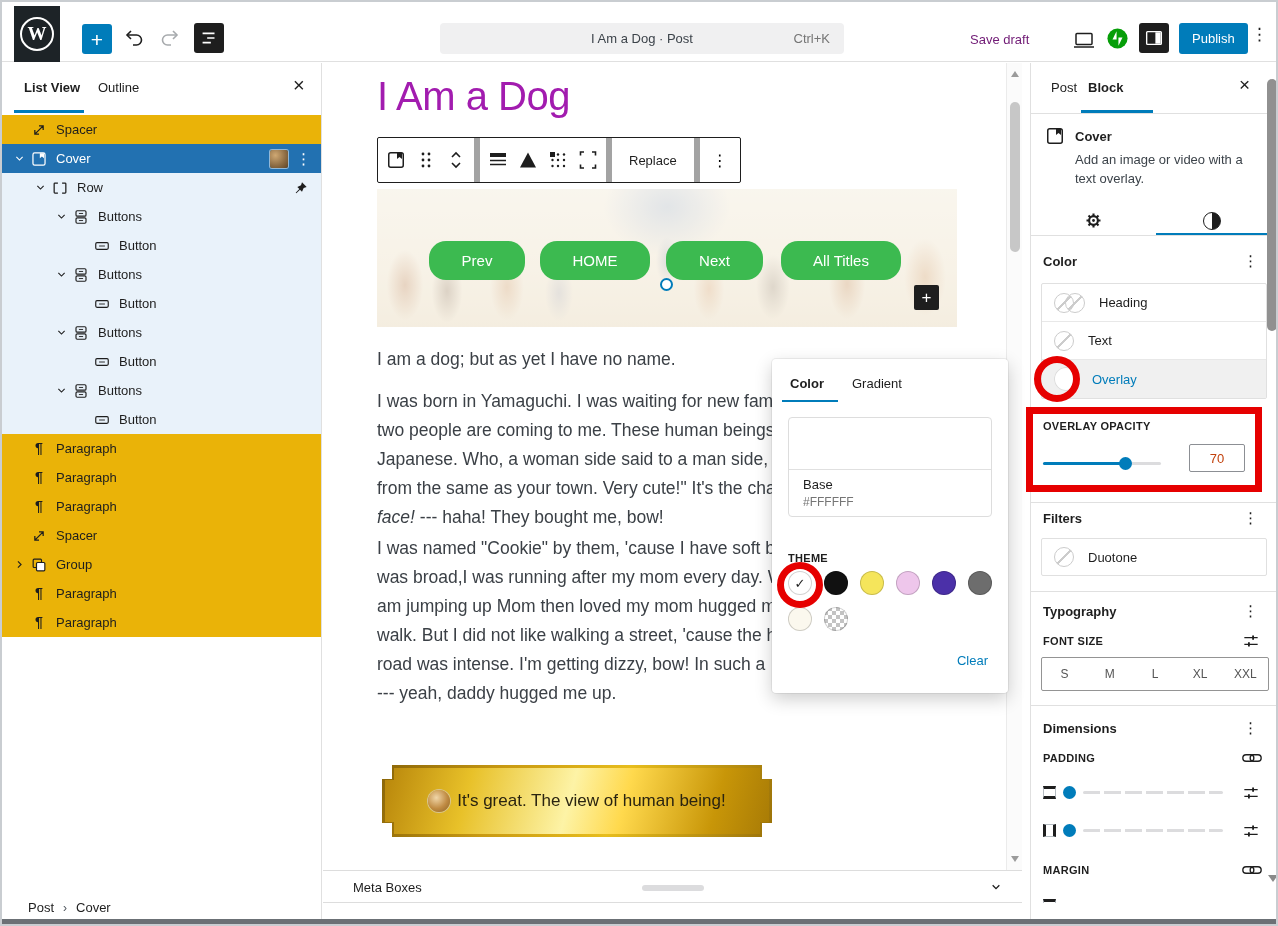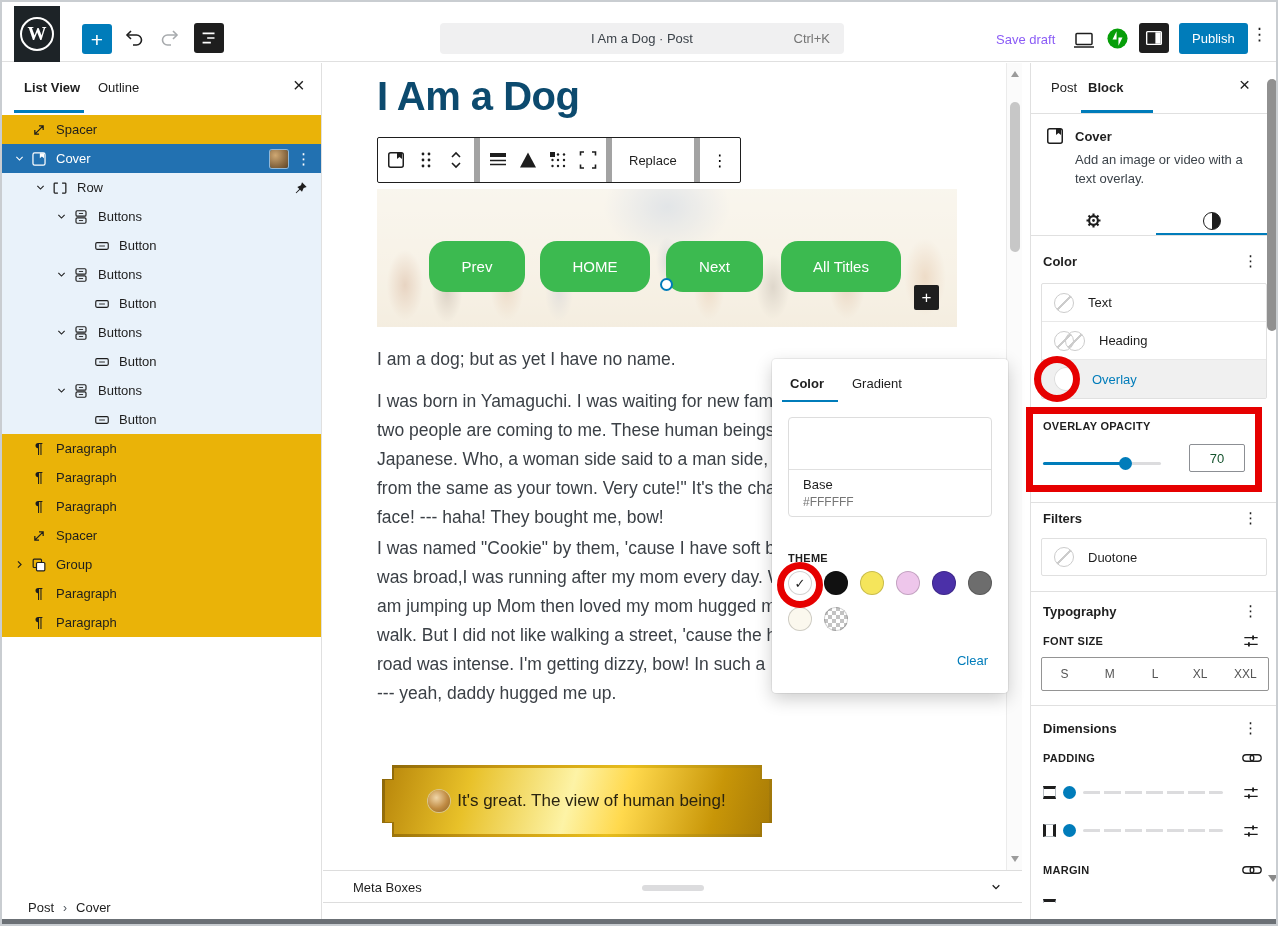--- a/index.html
+++ b/index.html
@@ -10,21 +10,21 @@
   
   .topbar{position:absolute;left:0;top:0;right:0;height:60px;background:#fff;border-bottom:1px solid #e0e0e0;z-index:10}
   .wp-logo{position:absolute;left:12px;top:4px;width:46px;height:56px;background:#1d2327;display:flex;align-items:center;justify-content:center}
   .wp-circle{width:34px;height:34px;border:2px solid #fff;border-radius:50%;color:#fff;display:flex;align-items:center;justify-content:center;font-family:"Liberation Serif",serif;font-size:19px;font-weight:bold}
   .tb-plus{position:absolute;left:80px;top:22px;width:30px;height:30px;background:#007cba;color:#fff;border-radius:3px;font-size:21px;line-height:1;display:flex;align-items:center;justify-content:center}
   .tb-ico{position:absolute;width:24px;height:24px;color:#1e1e1e}
   .undo{left:120px;top:24px}.redo{left:156px;top:24px;color:#a7aaad}
   .tb-listview{position:absolute;left:192px;top:21px;width:30px;height:30px;background:#1e1e1e;border-radius:3px;display:flex;align-items:center;justify-content:center}
   .cmdbar{position:absolute;left:438px;top:21px;width:404px;height:31px;background:#f0f0f1;border-radius:4px;font-size:13px;color:#3c434a;display:flex;align-items:center;justify-content:center}
   .cmd-k{position:absolute;right:14px;color:#757575}
-  .save-draft{position:absolute;left:994px;top:30px;font-size:13px;color:#8b5cf6}
+  .save-draft{position:absolute;left:968px;top:30px;font-size:13px;color:#701a75}
   .preview-ico{left:1070px;top:26px}
   .jetpack{position:absolute;left:1104px;top:25px;width:23px;height:23px}
   .panel-toggle{position:absolute;left:1137px;top:21px;width:30px;height:30px;background:#1e1e1e;border-radius:3px;display:flex;align-items:center;justify-content:center}
   .publish{position:absolute;left:1177px;top:21px;height:31px;padding:0 13px;background:#007cba;color:#fff;font-size:13px;border-radius:3px;display:flex;align-items:center}
   .tb-kebab{position:absolute;left:1249px;top:22px;font-size:17px;color:#1e1e1e}
   
   .lpanel{position:absolute;left:0;top:61px;width:320px;bottom:5px;background:#fff;border-right:1px solid #e0e0e0;z-index:5}
   .lp-tab{position:absolute;top:17px;font-size:13px;color:#1e1e1e}
   .lv-underline{position:absolute;left:12px;top:47px;width:70px;height:3px;background:#007cba}
   .lp-close{position:absolute;left:291px;top:12px;font-size:20px;color:#1e1e1e;line-height:1}
@@ -38,47 +38,47 @@
   .lv-ico svg{width:20px;height:20px}
   .lv-flex{flex:1}
   .lv-thumb{width:18px;height:18px;border-radius:2px;margin-right:8px;flex:none;background:radial-gradient(circle at 30% 30%,#cfa873,#8a6a42 60%,#5f4527);box-shadow:0 0 0 1px rgba(255,255,255,.5)}
   .lv-kebab{margin-right:10px;font-size:15px;flex:none}
   .lv-pin{margin-right:12px;width:16px;height:16px;flex:none}
   .lv-pin svg{width:16px;height:16px}
   .crumbs{position:absolute;left:26px;top:898px;font-size:13px;color:#1e1e1e;z-index:20}
   .crumb-sep{color:#50575e;margin:0 9px;font-size:12px}
   
   .canvas{position:absolute;left:321px;top:61px;width:683px;bottom:5px;background:#fff;overflow:hidden}
-  .post-title{position:absolute;left:54px;top:11px;font-size:40px;font-weight:700;color:#0c4a6e;letter-spacing:-.5px}
+  .post-title{position:absolute;left:54px;top:11px;font-size:40px;font-weight:400;color:#a21caf;letter-spacing:-.5px}
   .blk-toolbar{position:absolute;left:54px;top:74px;height:46px;display:flex;background:#fff;border:1px solid #1e1e1e;border-radius:2px;z-index:6}
   .bt-group{display:flex;align-items:center;border-right:6px solid #a3a3a3;padding:0 3px}
   .bt-group:last-child{border-right:none}
   .bt-btn{width:30px;height:42px;display:flex;align-items:center;justify-content:center;color:#1e1e1e}
   .bt-btn svg{width:24px;height:24px}
   .bt-replace{padding:0 14px;font-size:13px;color:#1e1e1e;display:flex;align-items:center}
   .bt-kebab{width:34px;height:42px;display:flex;align-items:center;justify-content:center;font-size:16px}
   .cover{position:absolute;left:54px;top:126px;width:580px;height:138px;overflow:hidden;background:
     radial-gradient(90px 70px at 290px 18px, rgba(140,162,192,.5), rgba(140,162,192,0) 70%),
     radial-gradient(16px 34px at 290px 72px, rgba(120,130,150,.45), transparent 70%),
     radial-gradient(26px 50px at 28px 96px, rgba(176,108,56,.55), transparent 70%),
     radial-gradient(22px 45px at 70px 102px, rgba(120,90,60,.5), transparent 70%),
     radial-gradient(24px 48px at 130px 98px, rgba(196,130,70,.5), transparent 70%),
     radial-gradient(20px 40px at 182px 104px, rgba(150,150,160,.45), transparent 70%),
     radial-gradient(22px 44px at 332px 100px, rgba(205,140,80,.5), transparent 70%),
     radial-gradient(24px 46px at 396px 98px, rgba(130,110,85,.5), transparent 70%),
     radial-gradient(26px 50px at 470px 95px, rgba(186,120,60,.55), transparent 70%),
     radial-gradient(30px 55px at 548px 88px, rgba(196,130,66,.5), transparent 70%),
     linear-gradient(180deg,#f2ead9 0%,#eee2c9 60%,#e7d8ba 100%)}
   .cover::after{content:'';position:absolute;inset:0;background:rgba(255,255,255,.55);z-index:1}
-  .cover-btn{position:absolute;top:52px;height:51px;border-radius:17px;background:#3cba50;color:#fff;font-size:15px;display:flex;align-items:center;justify-content:center;z-index:3}
+  .cover-btn{position:absolute;top:52px;height:39px;border-radius:17px;background:#3cba50;color:#fff;font-size:15px;display:flex;align-items:center;justify-content:center;z-index:3}
   .cover-handle{position:absolute;left:283px;top:89px;width:13px;height:13px;border:2.5px solid #007cba;background:#fff;border-radius:50%;z-index:4}
   .cover-plus{position:absolute;left:537px;top:96px;width:25px;height:25px;background:#1e1e1e;color:#fff;border-radius:2px;font-size:17px;display:flex;align-items:center;justify-content:center;z-index:4}
   .para{position:absolute;left:54px;width:610px;font-size:17.5px;line-height:29px;color:#3b4046}
   .pline{white-space:nowrap;height:29px;overflow:visible}
-  .it{}
+  .it{font-style:italic}
   .banner{position:absolute;left:59px;top:702px;width:390px;height:72px}
   .banner-outer{position:absolute;inset:0;background:linear-gradient(110deg,#8a6508,#c99a12 30%,#e7bd1d 60%,#9a7108);clip-path:polygon(0 14px,10px 14px,10px 0,calc(100% - 10px) 0,calc(100% - 10px) 14px,100% 14px,100% calc(100% - 14px),calc(100% - 10px) calc(100% - 14px),calc(100% - 10px) 100%,10px 100%,10px calc(100% - 14px),0 calc(100% - 14px))}
   .banner-inner{position:absolute;inset:3px;background:linear-gradient(105deg,#b8860b,#e8c129 22%,#fdf3a6 48%,#ffd94d 62%,#c89608 85%,#a87b06);clip-path:polygon(0 12px,9px 12px,9px 0,calc(100% - 9px) 0,calc(100% - 9px) 12px,100% 12px,100% calc(100% - 12px),calc(100% - 9px) calc(100% - 12px),calc(100% - 9px) 100%,9px 100%,9px calc(100% - 12px),0 calc(100% - 12px));display:flex;align-items:center;justify-content:center;gap:7px}
   .banner-text{font-size:17px;color:#2a2410;font-weight:500}
   .dog-sticker{width:22px;height:22px;border-radius:50%;background:radial-gradient(circle at 38% 35%,#f0d6a8,#c08b43 55%,#8a5f26);box-shadow:0 0 0 1px #d8c590;flex:none}
   .metabar{position:absolute;left:321px;top:868px;width:699px;height:33px;background:#fff;border-top:1px solid #ddd;border-bottom:1px solid #ddd;z-index:8}
   .meta-label{position:absolute;left:30px;top:9px;font-size:13px;color:#1e1e1e}
   .meta-pill{position:absolute;left:319px;top:14px;width:62px;height:6px;border-radius:3px;background:#dcdcde}
   .meta-chev{position:absolute;right:16px;top:6px;width:20px;height:20px;color:#1e1e1e}
   .vscroll{position:absolute;left:1004px;top:61px;width:16px;height:807px;background:#fbfbfb;border-left:1px solid #ebebeb;z-index:9}
@@ -116,21 +116,21 @@
   .color-list{position:absolute;left:10px;top:220px;width:226px;border:1px solid #e0e0e0;border-radius:2px;background:#fff}
   .color-row{display:flex;align-items:center;height:38px;padding-left:12px;border-bottom:1px solid #e8e8e8;font-size:13px;color:#1e1e1e}
   .color-row:last-child{border-bottom:none}
   .color-row.active{background:#f0f0f0;color:#007cba}
   .nocolor{width:20px;height:20px;border:1.5px solid #ccc;border-radius:50%;background:linear-gradient(135deg,transparent 46%,#ccc 46%,#ccc 54%,transparent 54%);flex:none}
   .ovl-swatch{width:24px;height:24px;border-radius:50%;background:#fff;box-shadow:inset 0 0 0 1px #ddd;flex:none}
   .row-label{margin-left:14px}
   .op-track{position:absolute;left:12px;top:399px;width:118px;height:3px;background:#dcdcde;border-radius:2px}
   .op-fill{position:absolute;left:0;top:0;height:3px;width:82px;background:#007cba;border-radius:2px}
   .op-thumb{position:absolute;left:76px;top:-5px;width:13px;height:13px;background:#007cba;border-radius:50%}
-  .op-box{position:absolute;left:158px;top:381px;width:56px;height:28px;border:1px solid #8c8f94;border-radius:2px;display:flex;align-items:center;justify-content:center;font-size:13px;color:#14532d}
+  .op-box{position:absolute;left:158px;top:381px;width:56px;height:28px;border:1px solid #8c8f94;border-radius:2px;display:flex;align-items:center;justify-content:center;font-size:13px;color:#c2410c}
   .mini-box{position:absolute;left:10px;width:226px;height:38px;border:1px solid #e0e0e0;border-radius:2px;display:flex;align-items:center;padding-left:12px;font-size:13px;color:#1e1e1e}
   .seg{position:absolute;left:10px;top:594px;width:228px;height:34px;border:1px solid #949494;border-radius:2px;display:flex}
   .seg-cell{flex:1;display:flex;align-items:center;justify-content:center;font-size:12px;color:#555}
   .link-ico{position:absolute;left:210px;width:22px;height:22px;color:#1e1e1e}
   .set-ico{position:absolute;left:210px;width:20px;height:20px;color:#1e1e1e}
   .dim-row{position:absolute;left:12px;width:226px;height:16px}
   .pad-ico{position:absolute;left:0;top:1px;width:13px;height:13px;border:1px solid #b5bcc2}
   .pad-ico.v{border-top:3px solid #1e1e1e;border-bottom:3px solid #1e1e1e}
   .pad-ico.h{border-left:3px solid #1e1e1e;border-right:3px solid #1e1e1e}
   .dim-dot{position:absolute;left:20px;top:1px;width:13px;height:13px;background:#007cba;border-radius:50%}
@@ -611,29 +611,29 @@
         </svg>
       </span>
     <span class="rp-styles"></span>
     <div class="rp-tabs-ul"></div>
     <div class="rp-div" style="top:172px"></div>
 
     <span class="sec-title" style="top:191px">Color</span>
     <span class="sec-kebab" style="top:189px">⋮</span>
     <div class="color-list">
       <div class="color-row">
-        <span class="nocolor"></span>
-        <span class="row-label">Text</span>
-      </div>
-      <div class="color-row">
         <span style="display:flex">
             <span class="nocolor"></span>
             <span class="nocolor" style="margin-left:-9px"></span>
           </span>
         <span class="row-label">Heading</span>
+      </div>
+      <div class="color-row">
+        <span class="nocolor"></span>
+        <span class="row-label">Text</span>
       </div>
       <div class="color-row active">
         <span class="ovl-swatch"></span>
         <span class="row-label">Overlay</span>
       </div>
     </div>
 
     <span class="sub-label" style="top:357px">OVERLAY OPACITY</span>
     <div class="op-track">
       <div class="op-fill"></div>

